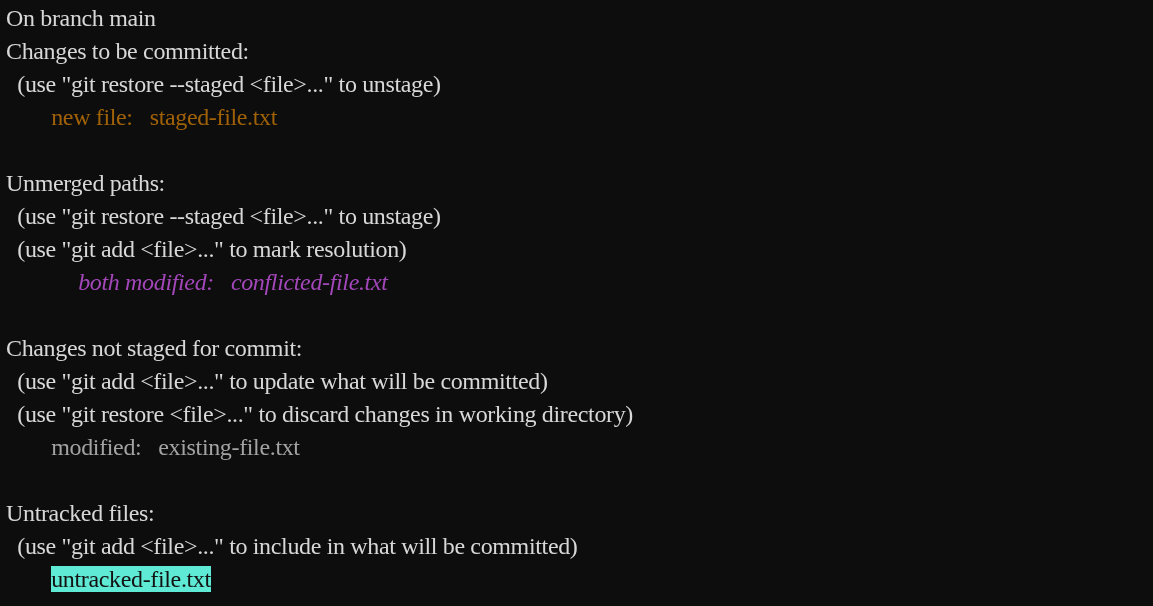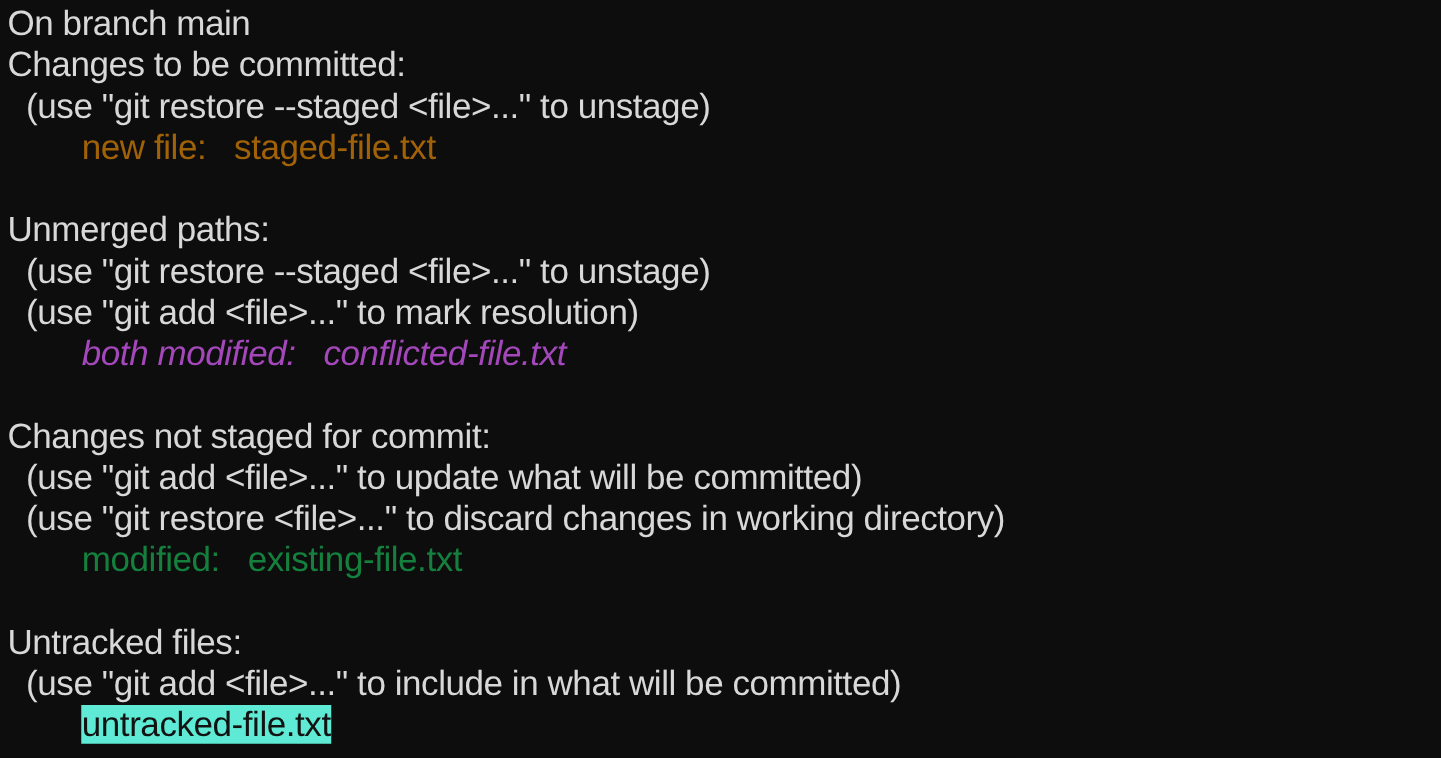--- a/index.html
+++ b/index.html
@@ -12,42 +12,42 @@
     height: 606px;
     overflow: hidden;
     font-family: "DejaVu Sans Mono", "Liberation Mono", monospace;
   }
   #terminal {
     width: 1153px;
     height: 606px;
     background: #0d0d0d;
     padding: 0;
     box-sizing: border-box;
-    font-family: Liberation Sans, sans-serif;
-    font-size: 28px;
+    font-family: Liberation Serif, serif;
+    font-size: 24px;
     line-height: 33px;
     letter-spacing: -0.35px;
     color: #d8d8d8;
     white-space: pre;
     padding-top: 2px;
     padding-left: 6px;
   }
   .line {
     height: 33px;
     white-space: pre;
     display: block;
   }
   .line.blank {
     height: 33px;
   }
   .seg { white-space: pre; }
   .c-default { color: #d8d8d8; }
   .c-green   { color: #a16207; }
-  .c-red     { color: #15803d; }
-  .c-magenta { color: #a347ba; font-style: italic; }
+  .c-red     { color: #a3a3a3; }
+  .c-magenta { color: #a347ba; font-style: italic; margin-left: 27px; }
   .c-hl {
     background: #5eead4;
     color: #121212;
   }
 </style>
 </head>
 <body>
 
 <div id="terminal"><span class="line"><span class="seg c-default">On branch main</span></span><span class="line"><span class="seg c-default">Changes to be committed:</span></span><span class="line"><span class="seg c-default">  </span><span class="seg c-default">(use "git restore --staged &lt;file&gt;..." to unstage)</span></span><span class="line"><span class="seg c-default">        </span><span class="seg c-green">new file:   staged-file.txt</span></span><span class="line blank">&nbsp;</span><span class="line"><span class="seg c-default">Unmerged paths:</span></span><span class="line"><span class="seg c-default">  </span><span class="seg c-default">(use "git restore --staged &lt;file&gt;..." to unstage)</span></span><span class="line"><span class="seg c-default">  </span><span class="seg c-default">(use "git add &lt;file&gt;..." to mark resolution)</span></span><span class="line"><span class="seg c-default">        </span><span class="seg c-magenta">both modified:   conflicted-file.txt</span></span><span class="line blank">&nbsp;</span><span class="line"><span class="seg c-default">Changes not staged for commit:</span></span><span class="line"><span class="seg c-default">  </span><span class="seg c-default">(use "git add &lt;file&gt;..." to update what will be committed)</span></span><span class="line"><span class="seg c-default">  </span><span class="seg c-default">(use "git restore &lt;file&gt;..." to discard changes in working directory)</span></span><span class="line"><span class="seg c-default">        </span><span class="seg c-red">modified:   existing-file.txt</span></span><span class="line blank">&nbsp;</span><span class="line"><span class="seg c-default">Untracked files:</span></span><span class="line"><span class="seg c-default">  </span><span class="seg c-default">(use "git add &lt;file&gt;..." to include in what will be committed)</span></span><span class="line"><span class="seg c-default">        </span><span class="seg c-hl">untracked-file.txt</span></span></div>
 

